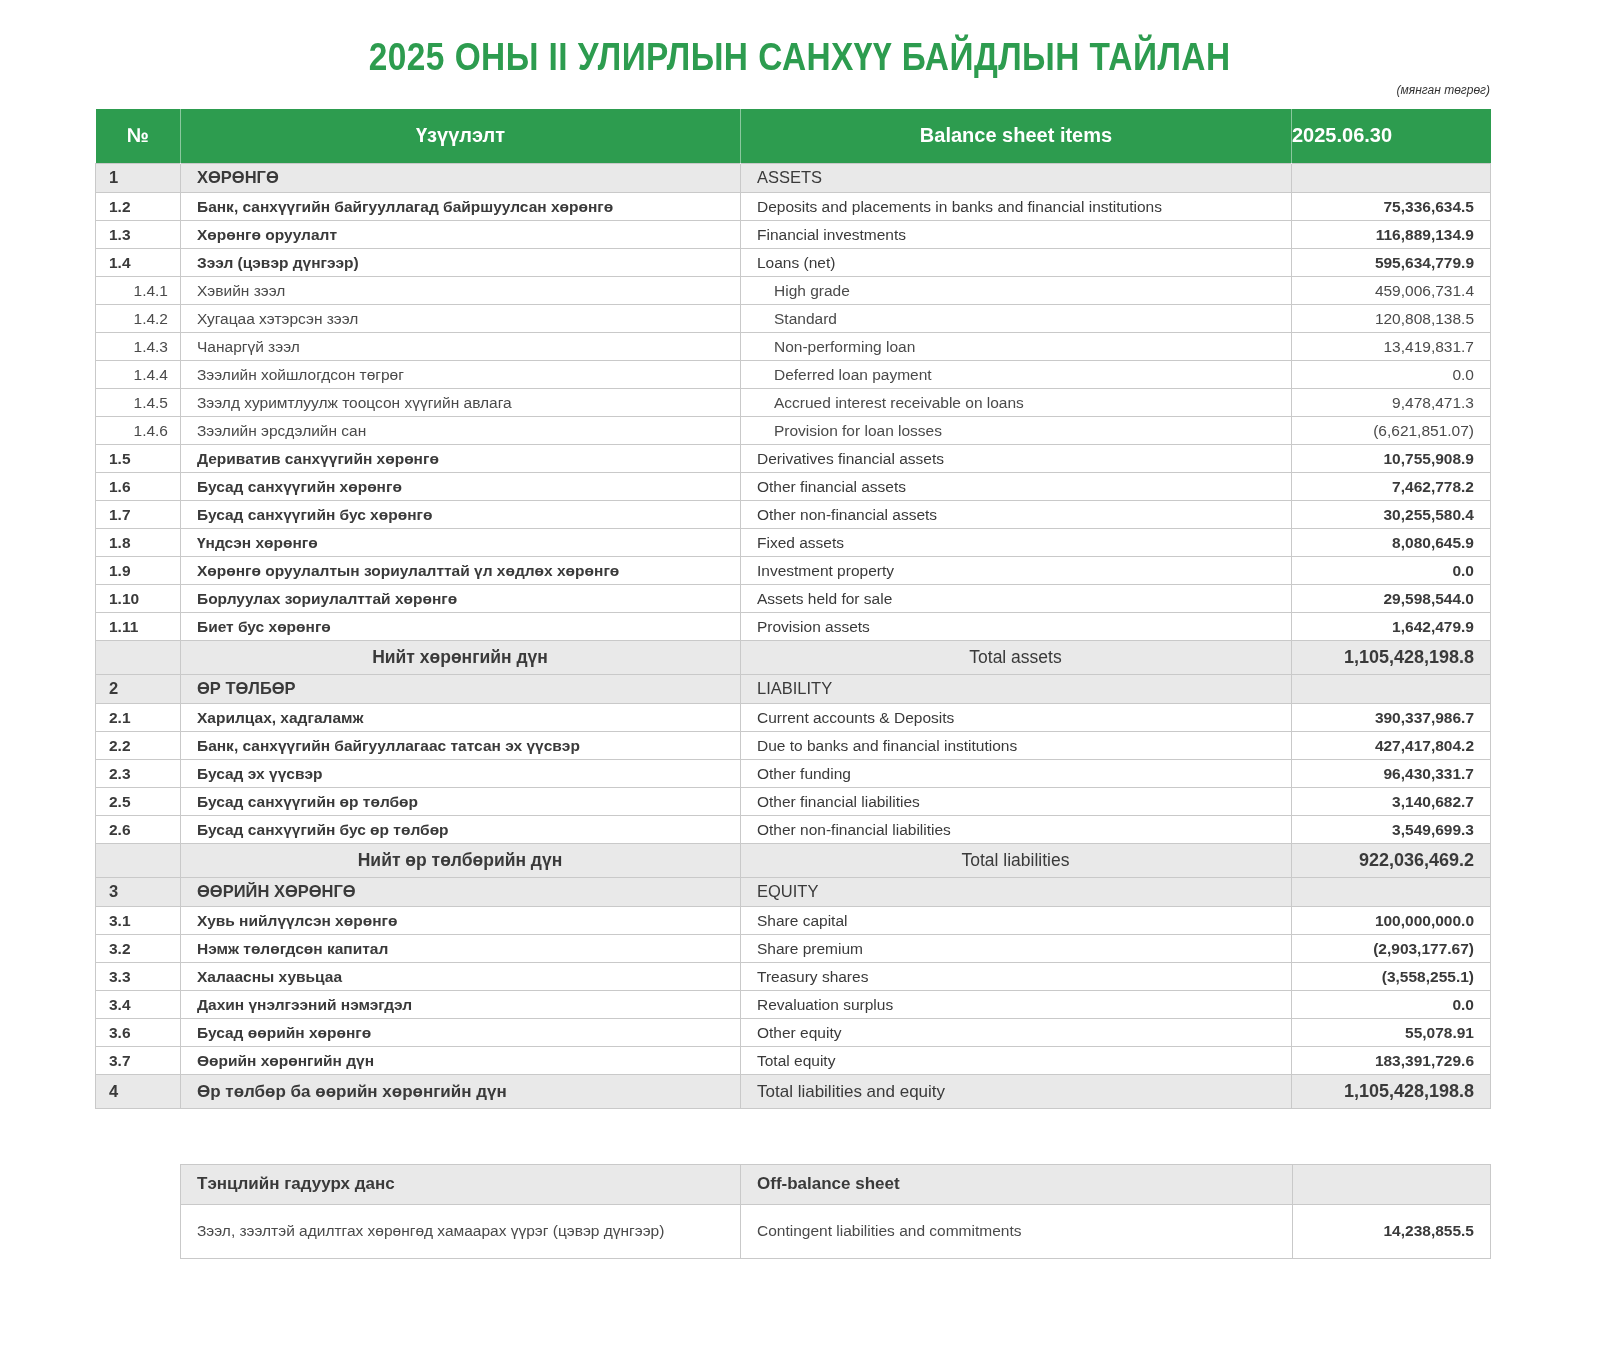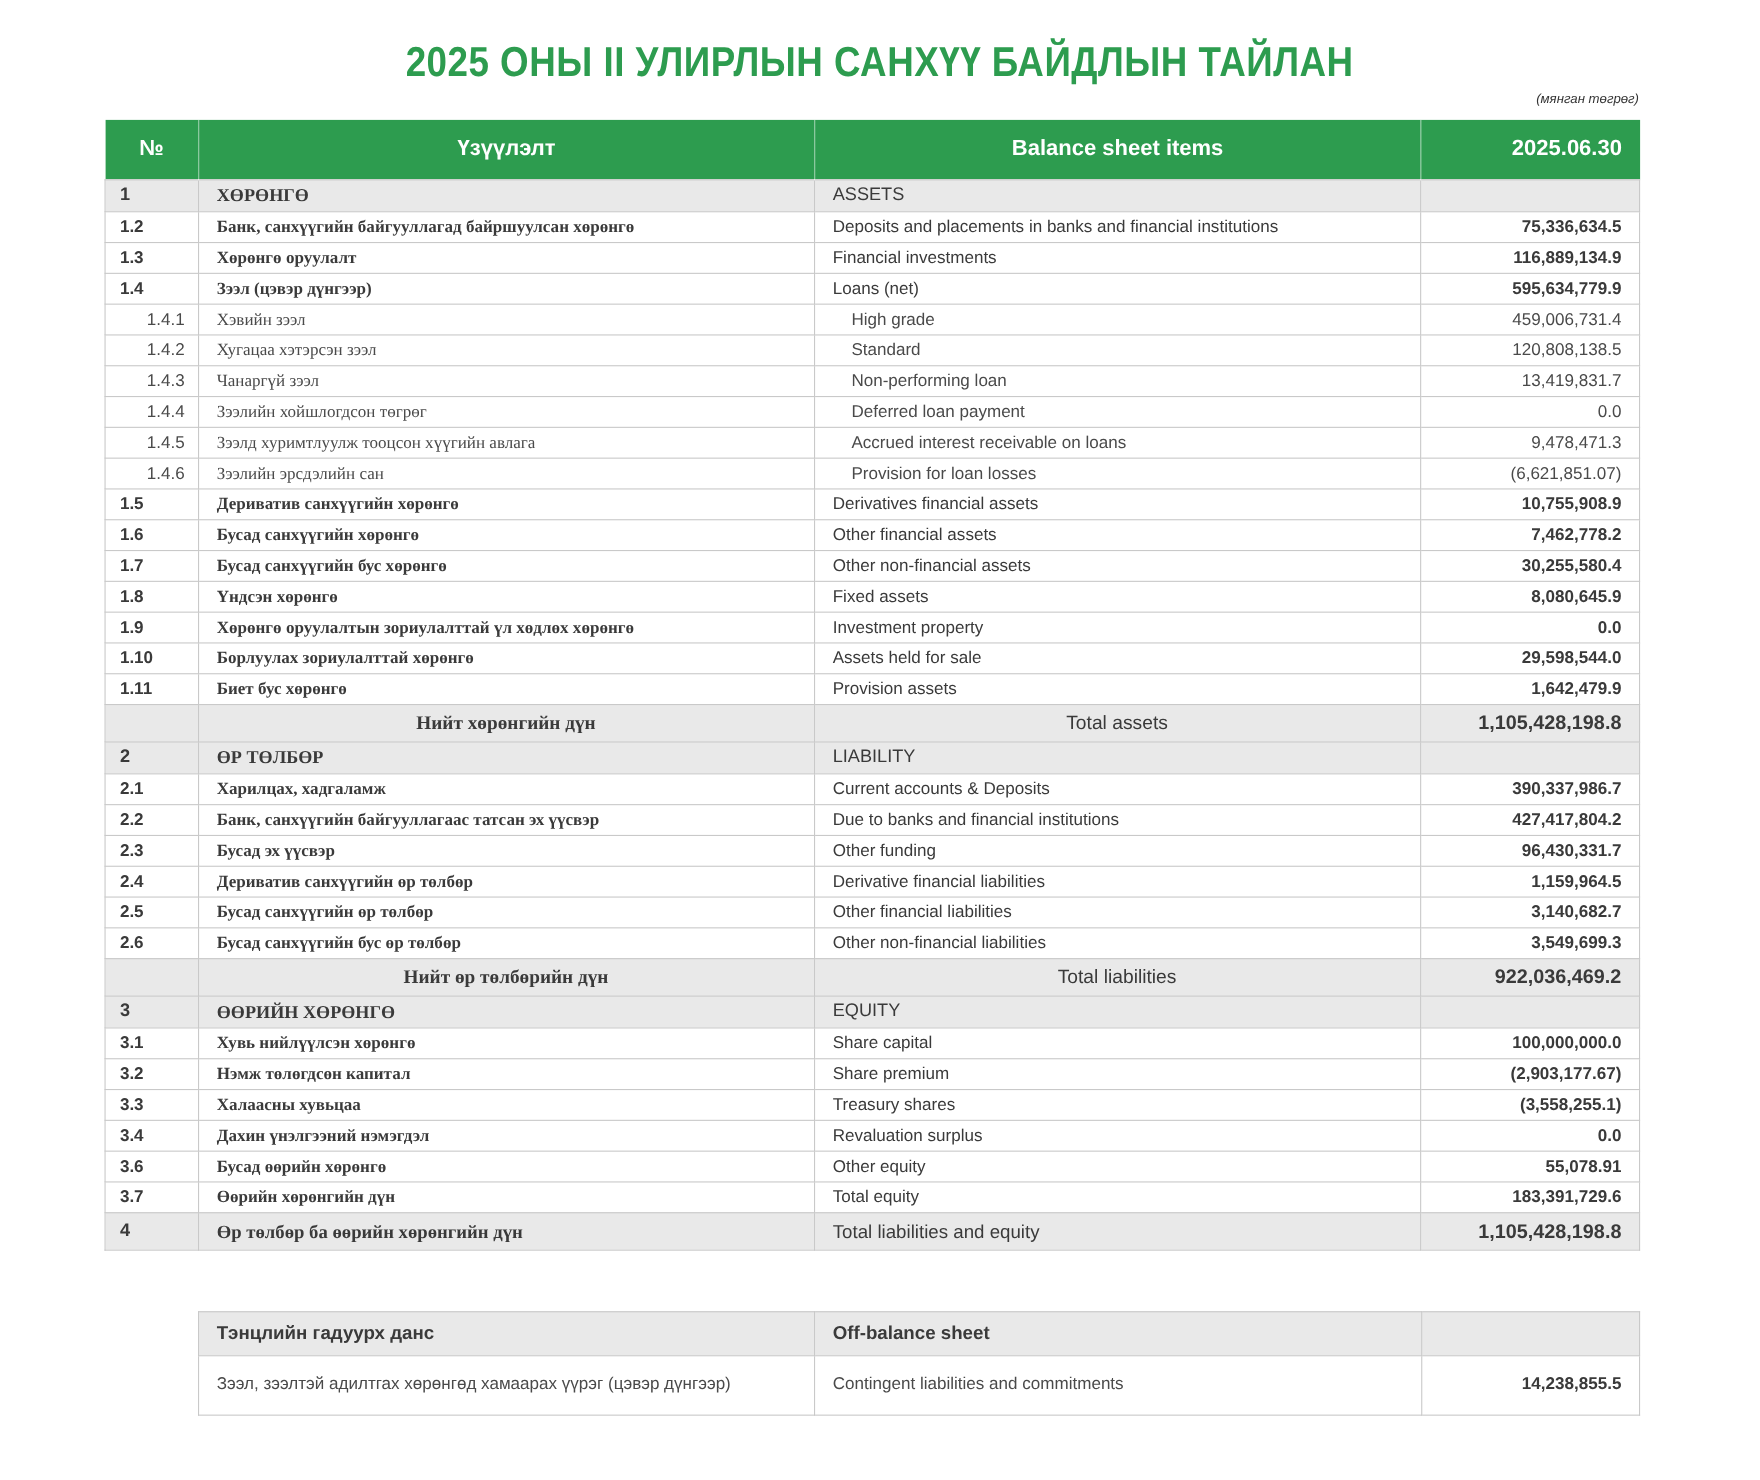--- a/index.html
+++ b/index.html
@@ -50,30 +50,30 @@
   table.main thead th{
     background:var(--green);
     color:#ffffff;
     font-weight:bold;
     font-size:20px;
     height:54px;
     border-right:1px solid rgba(255,255,255,0.45);
     text-align:center;
     padding:0;
   }
-  table.main thead th:last-child{border-right:none;text-align:right;padding-right:16px;}
+  table.main thead th:last-child{border-right:none;text-align:left;padding-right:16px;}
   table.main td{
     border:1px solid var(--border);
     font-size:15.5px;
     line-height:23px;
     padding-top:2px;padding-bottom:2px;
     vertical-align:middle;
   }
   .c-no{padding-left:13px;font-weight:bold;color:var(--text-dark);}
-  .c-mn{padding-left:16px;font-weight:bold;white-space:pre-line;font-family:Liberation Serif, serif;}
+  .c-mn{padding-left:16px;font-weight:bold;white-space:pre-line;}
   .c-en{padding-left:16px;font-weight:normal;white-space:pre-line;}
   .c-val{text-align:right;padding-right:16px;font-weight:bold;}
   tr.item td{height:26px;}
   tr.sub td{height:26px;}
   tr.sub .c-no{text-align:right;padding-left:0;padding-right:12px;font-weight:normal;color:var(--text-reg);}
   tr.sub .c-mn{font-weight:normal;color:var(--text-reg);}
   tr.sub .c-en{font-weight:normal;color:var(--text-reg);padding-left:33px;}
   tr.sub .c-val{font-weight:normal;color:var(--text-reg);}
   tr.section td{background:var(--row-gray);height:29px;}
   tr.section .c-no{font-size:16.5px;}
@@ -261,26 +261,20 @@
         <td class="c-en">Due to banks and financial institutions</td>
         <td class="c-val">427,417,804.2</td>
       </tr>
       <tr class="item">
         <td class="c-no">2.3</td>
         <td class="c-mn">Бусад эх үүсвэр</td>
         <td class="c-en">Other funding</td>
         <td class="c-val">96,430,331.7</td>
       </tr>
       <tr class="item">
-        <td class="c-no">2.4</td>
-        <td class="c-mn">Дериватив санхүүгийн өр төлбөр</td>
-        <td class="c-en">Derivative financial liabilities</td>
-        <td class="c-val">1,159,964.5</td>
-      </tr>
-      <tr class="item">
         <td class="c-no">2.5</td>
         <td class="c-mn">Бусад санхүүгийн өр төлбөр</td>
         <td class="c-en">Other financial liabilities</td>
         <td class="c-val">3,140,682.7</td>
       </tr>
       <tr class="item">
         <td class="c-no">2.6</td>
         <td class="c-mn">Бусад санхүүгийн бус өр төлбөр</td>
         <td class="c-en">Other non-financial liabilities</td>
         <td class="c-val">3,549,699.3</td>

